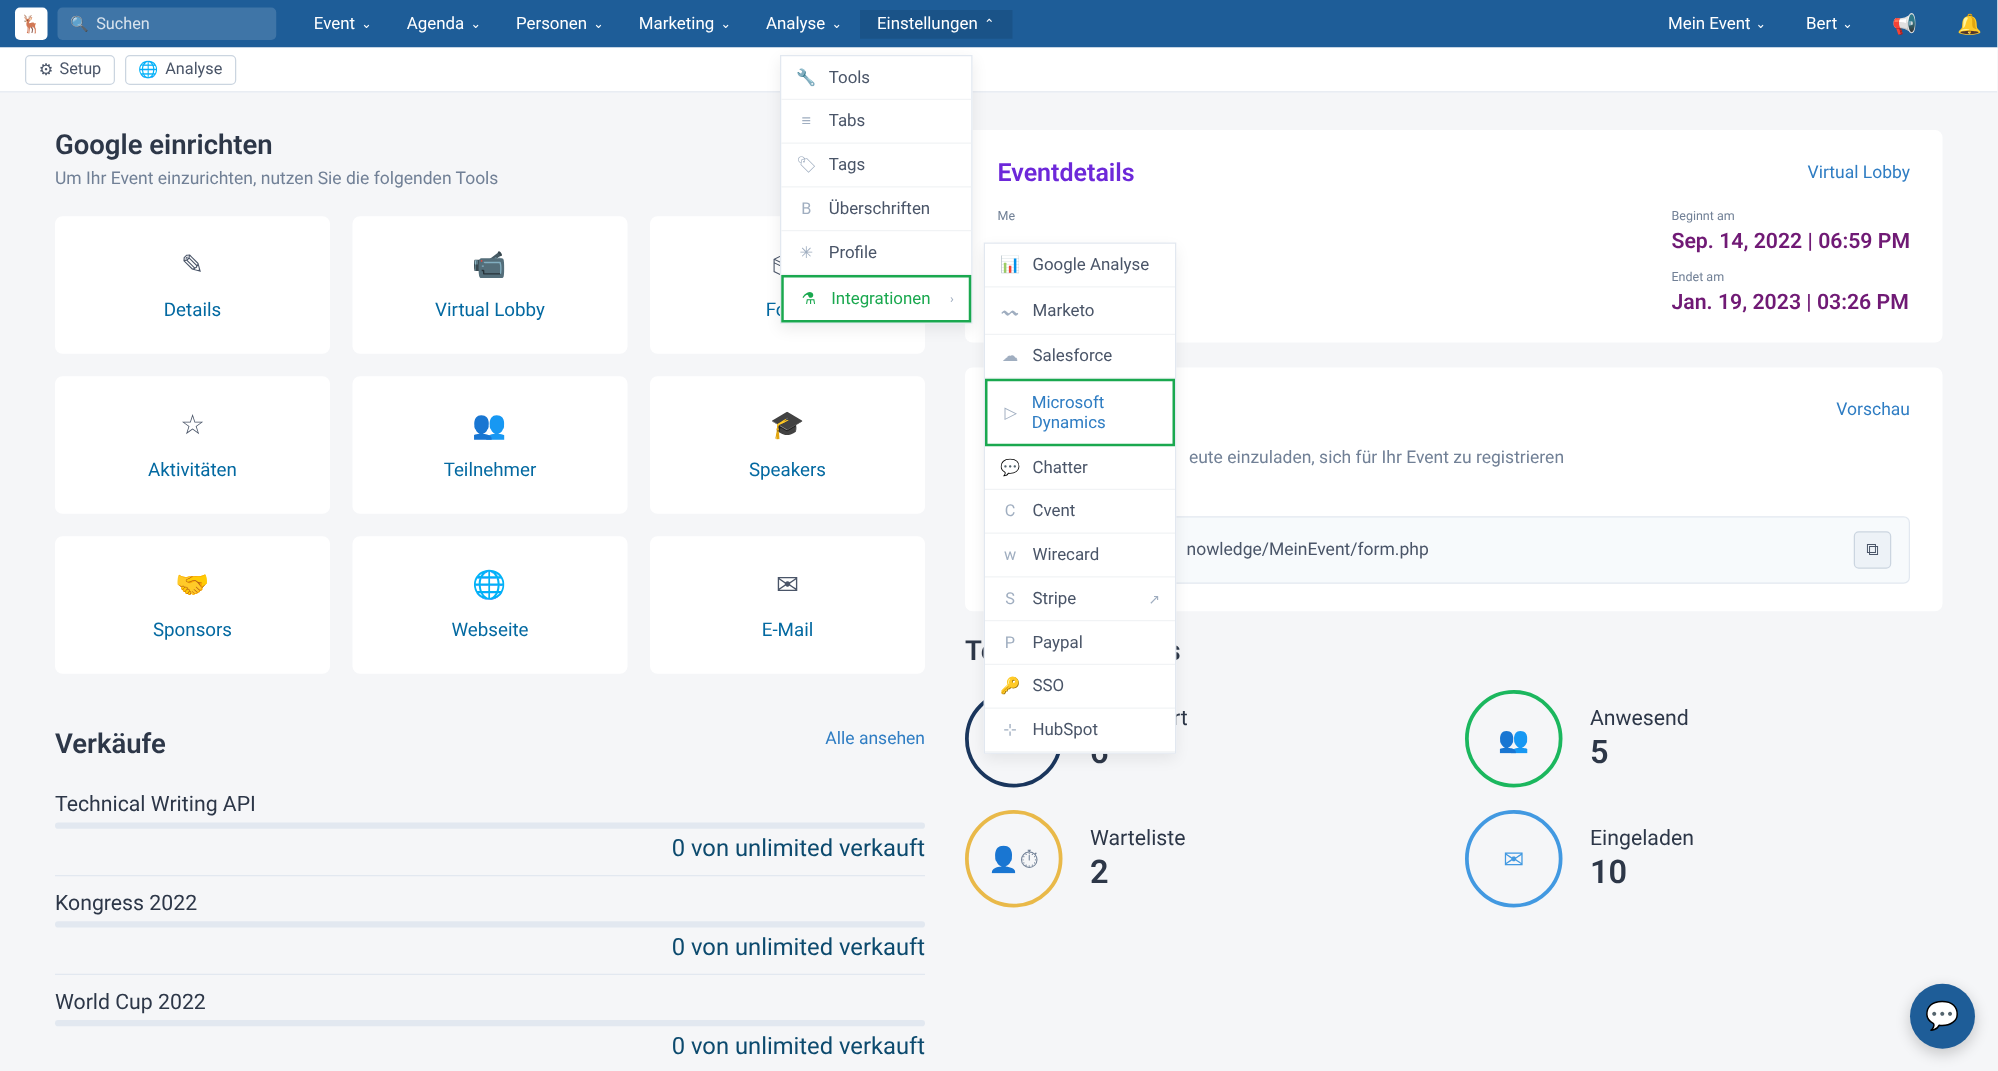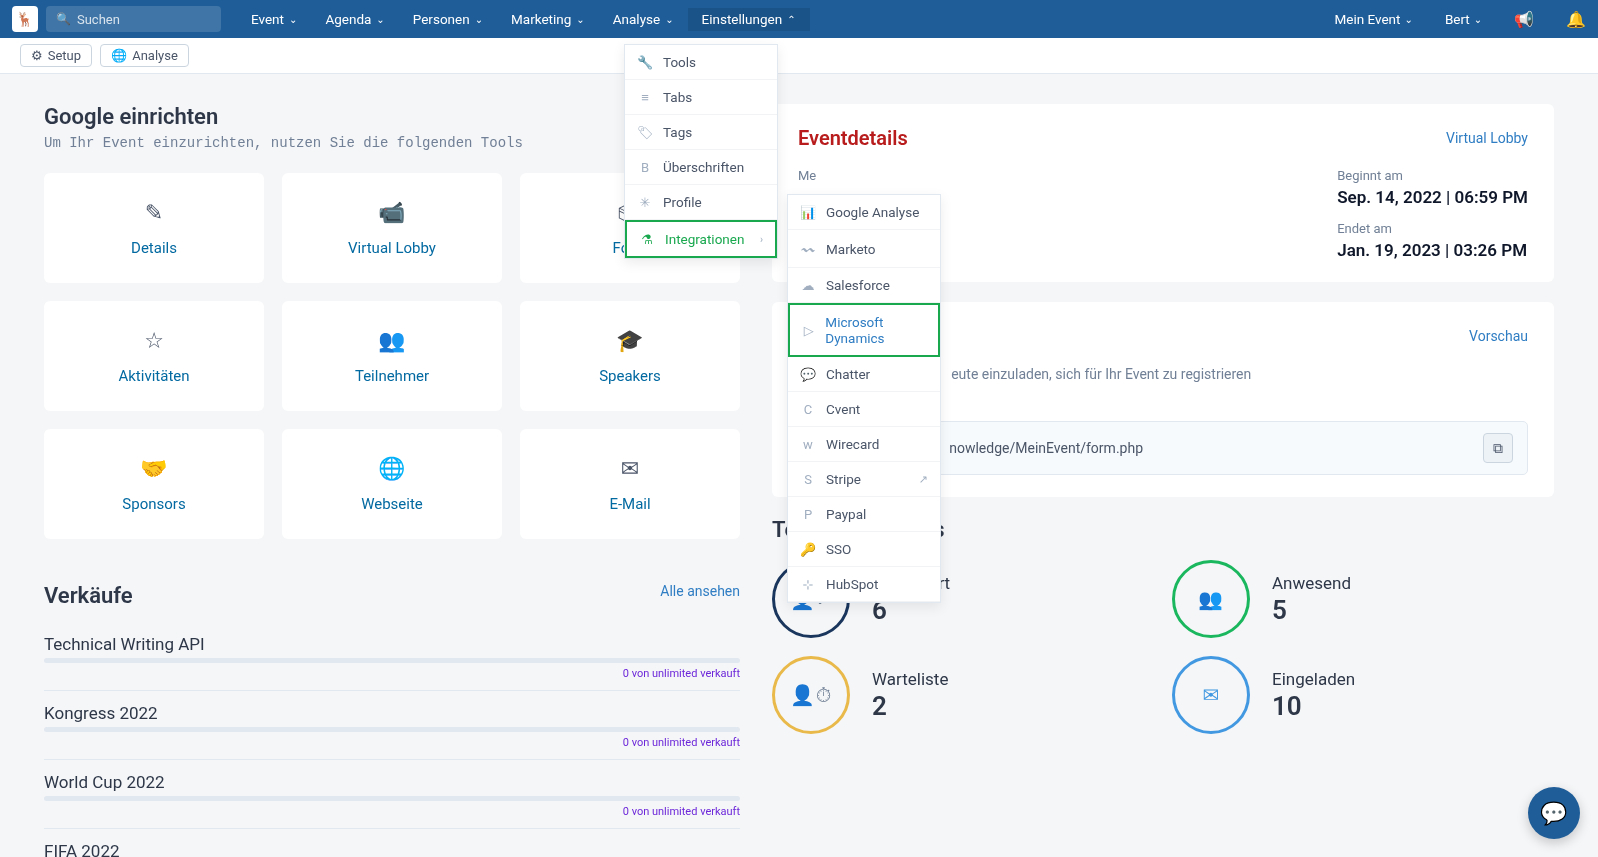--- a/index.html
+++ b/index.html
@@ -22,46 +22,46 @@
 
 .subtoolbar { background: #fff; height: 36px; display: flex; align-items: center; padding: 0 20px; gap: 8px; border-bottom: 1px solid #e2e8f0; }
 .pill { border: 1px solid #cbd5e0; border-radius: 4px; padding: 3px 10px; font-size: 13px; display: flex; align-items: center; gap: 5px; cursor: pointer; color: #4a5568; }
 
 
 .content { padding: 30px 44px; display: flex; gap: 32px; }
 .col-left { width: 696px; }
 .col-right { flex: 1; }
 
 h2.section-title { font-size: 22px; font-weight: 600; color: #2d3748; margin-bottom: 6px; }
-.section-sub { font-size: 14px; color: #718096; margin-bottom: 22px; font-family: Liberation Mono, monospace; }
+.section-sub { font-size: 14px; color: #718096; margin-bottom: 22px; }
 
 .tool-grid { display: grid; grid-template-columns: repeat(3, 1fr); gap: 18px; }
 .tool-card { background: #fff; border-radius: 6px; height: 110px; display: flex; flex-direction: column; align-items: center; justify-content: center; gap: 14px; cursor: pointer; }
 .tool-icon { font-size: 22px; color: #4a5568; }
 .tool-label { font-size: 15px; color: #0369a1; }
 
 
 .card { background: #fff; border-radius: 6px; padding: 22px 26px; margin-bottom: 20px; }
 .card-header { display: flex; justify-content: space-between; align-items: center; margin-bottom: 18px; }
-.card-title { font-size: 20px; font-weight: 600; color: #b91c1c; }
+.card-title { font-size: 20px; font-weight: 600; color: #6d28d9; }
 .link-blue { color: #2f7dc3; font-size: 14px; cursor: pointer; }
 
 .detail-row { display: flex; gap: 60px; }
-.detail-item .lbl { font-size: 13px; color: #718096; margin-bottom: 4px; }
-.detail-item .val { font-size: 17px; font-weight: 600; color: #0f172a; }
+.detail-item .lbl { font-size: 10px; color: #718096; margin-bottom: 4px; }
+.detail-item .val { font-size: 17px; font-weight: 600; color: #701a75; }
 
 .url-box { background: #f7fafc; border: 1px solid #e2e8f0; border-radius: 5px; padding: 11px 14px; display: flex; align-items: center; justify-content: space-between; font-size: 14px; color: #4a5568; margin-top: 10px;}
 .copy-btn { background: #edf2f7; border: 1px solid #cbd5e0; border-radius: 4px; width: 30px; height: 30px; display: flex; align-items: center; justify-content: center; cursor: pointer; }
 
 
 .sales-header { display: flex; justify-content: space-between; align-items: flex-start; margin-top: 44px; margin-bottom: 14px; }
 .sale-item { border-bottom: 1px solid #e2e8f0; padding: 12px 0 10px; }
 .sale-name { font-size: 17px; color: #2d3748; margin-bottom: 4px; }
 .sale-bar { background: #e2e8f0; height: 5px; border-radius: 3px; margin-bottom: 4px; }
-.sale-count { font-size: 11px; color: #6d28d9; text-align: right; }
+.sale-count { font-size: 19px; color: #0c4a6e; text-align: right; }
 
 
 .status-grid { display: grid; grid-template-columns: 1fr 1fr; gap: 18px; margin-top: 18px; }
 .status-item { display: flex; align-items: center; gap: 22px; }
 .circle { width: 78px; height: 78px; border-radius: 50%; border: 3px solid; display: flex; align-items: center; justify-content: center; font-size: 20px; }
 .circle.navy { border-color: #1a365d; color: #718096; }
 .circle.green { border-color: #1bb75e; color: #1bb75e; }
 .circle.yellow { border-color: #e9b949; color: #718096; }
 .circle.blue { border-color: #4299e1; color: #4299e1; }
 .status-lbl { font-size: 17px; color: #2d3748; margin-bottom: 2px; }

